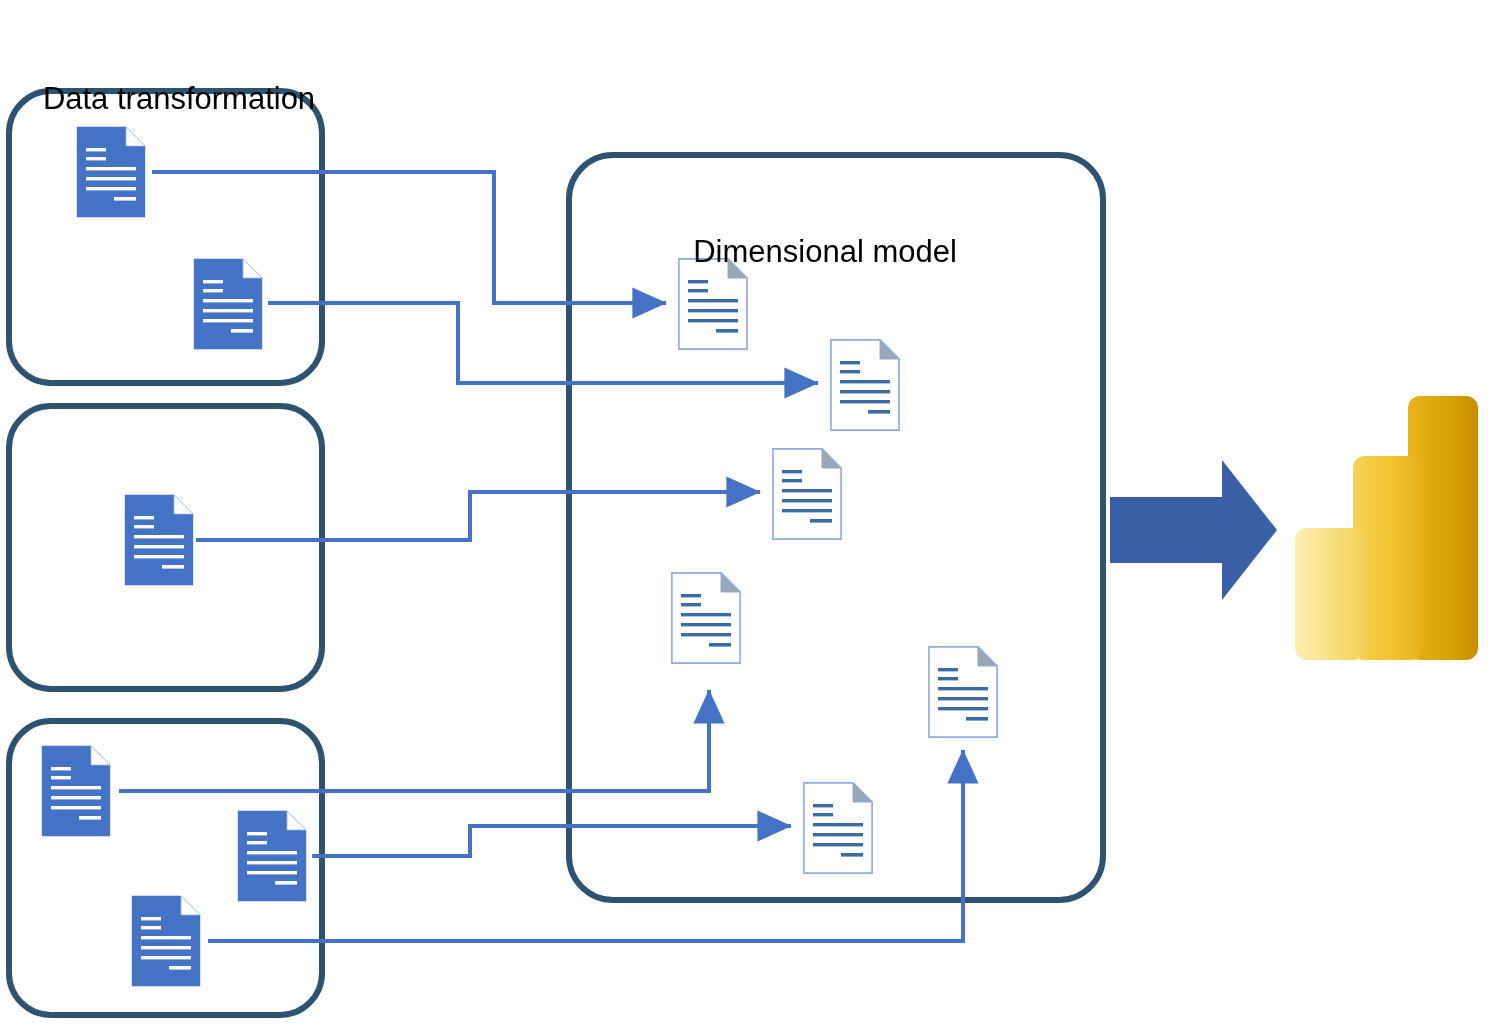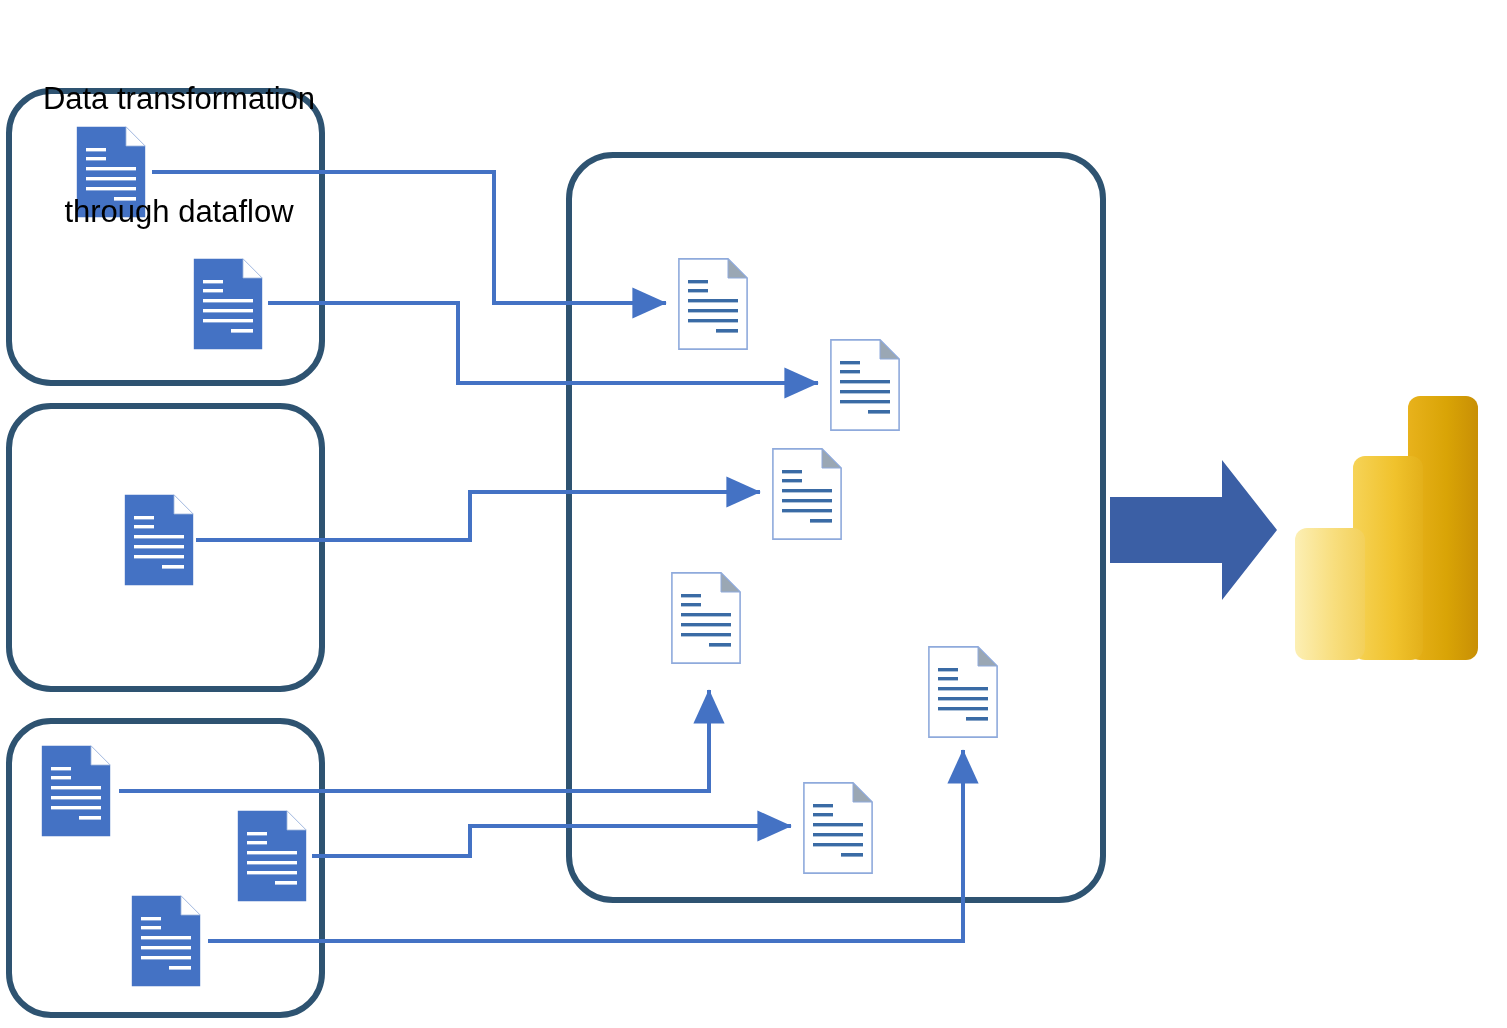--- a/index.html
+++ b/index.html
@@ -100,19 +100,19 @@
 
     <g>
       <rect x="1408" y="396" width="70" height="264" rx="12" ry="12" fill="url(#pbiDark)"></rect>
       <rect x="1353" y="456" width="70" height="204" rx="12" ry="12" fill="url(#pbiMid)"></rect>
       <rect x="1295" y="528" width="70" height="132" rx="12" ry="12" fill="url(#pbiLight)"></rect>
     </g>
   </svg>
 
   <div class="lbl" id="title-label">
     <div>Data transformation</div>
-    <div>through dataflow</div>
   </div>
 
   <div class="lbl" id="container-label">
+    <div>Dimensional model</div>
   </div>
 
 </div>
 
 </body></html>

